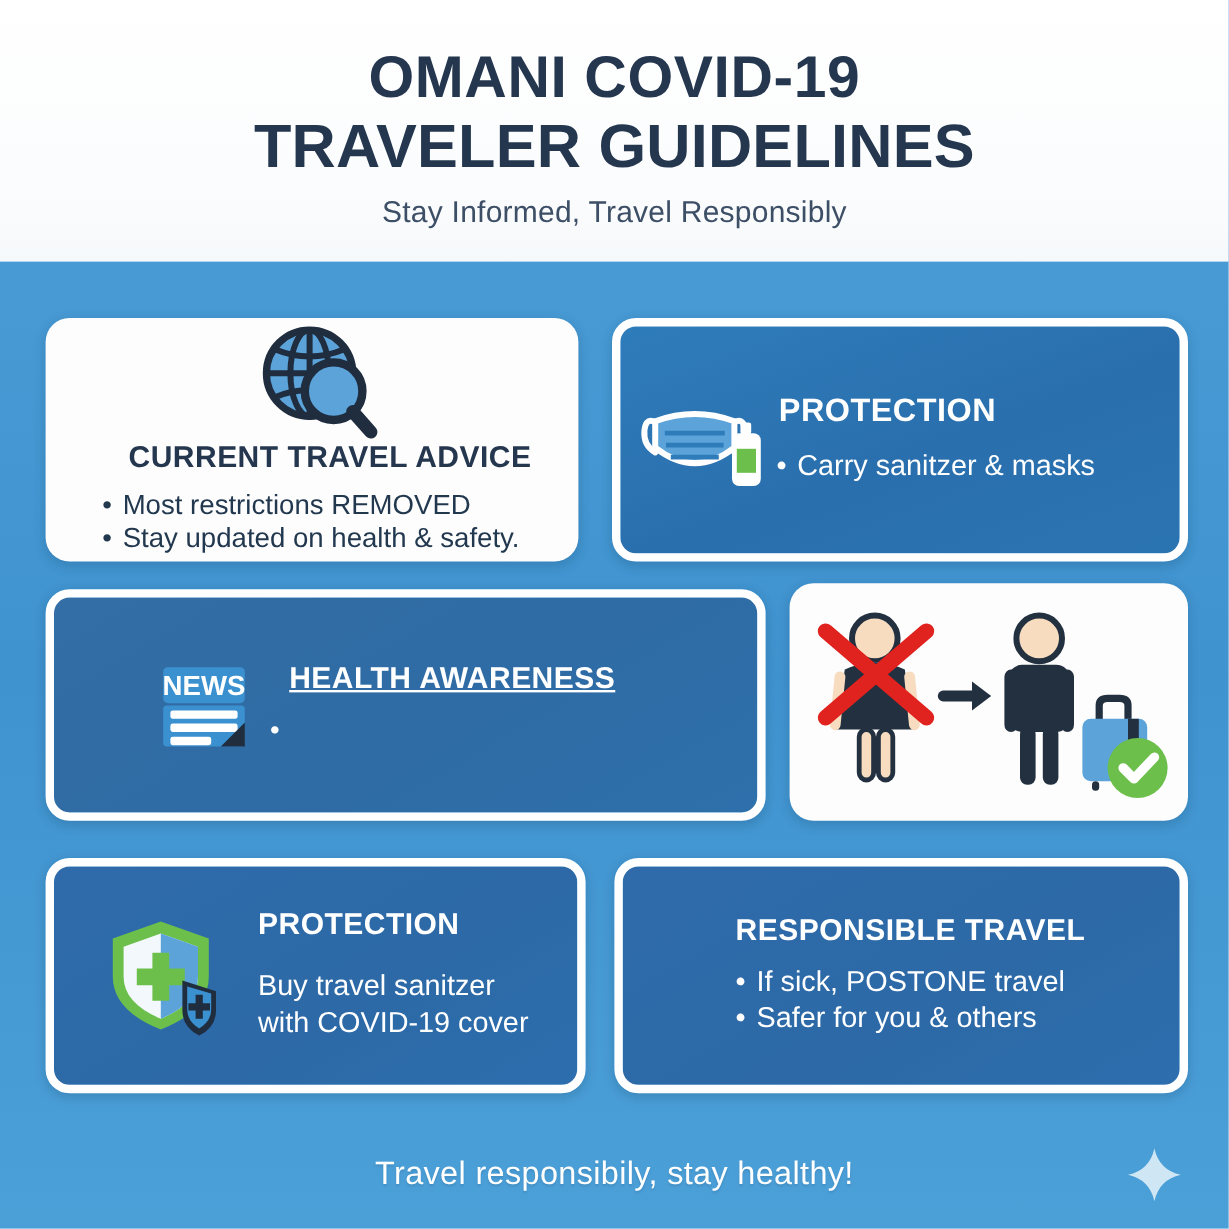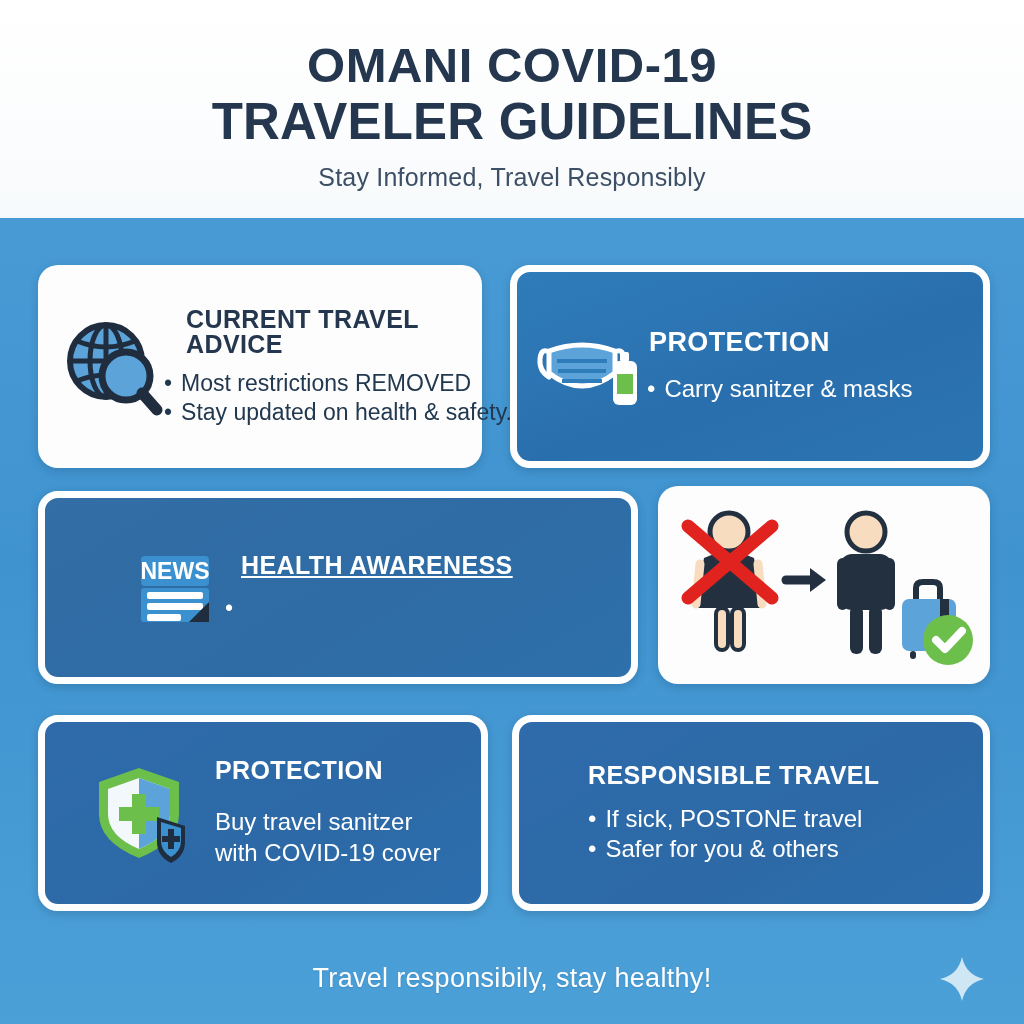--- a/index.html
+++ b/index.html
@@ -65,21 +65,21 @@
   .card.blue.deep {
     background: linear-gradient(150deg, #2f6bab 0%, #2c69a6 60%, #2d6eae 100%);
   }
 
   .card-inner {
     position: absolute; inset: 0;
     display: flex; align-items: center;
   }
   .icon-slot {
     flex: 0 0 auto;
-    display: flex; align-items: center; justify-content: flex-end;
+    display: flex; align-items: center; justify-content: center;
   }
   .text-slot { flex: 1 1 auto; min-width: 0; }
 
   .card-title {
     font-weight: bold;
     letter-spacing: 0.4px;
     line-height: 1;
   }
   .card.white .card-title { color: #24374f; }
   .card.blue .card-title { color: #ffffff; }
@@ -90,21 +90,21 @@
     white-space: nowrap;
     line-height: 1.22;
   }
   .bullets li .dot { margin-right: 9px; }
   .card.white .bullets li { color: #22384f; }
   .card.blue .bullets li { color: #ffffff; }
   .plain-text { color: #ffffff; line-height: 1.26; }
 
   
   #card-advice { left: 38px; top: 47px; width: 444px; height: 203px; }
-  #card-advice .card-inner { padding: 0 0 0 8px; }
+  #card-advice .card-inner { padding: 0 0 0 8px; flex-direction: column; }
   #card-advice .icon-slot { width: 118px; }
   #card-advice .card-title { font-size: 25px; margin-bottom: 12px; margin-left: 22px; }
   #card-advice .bullets li { font-size: 23px; }
 
   #card-essentials { left: 510px; top: 47px; width: 480px; height: 203px; }
   #card-essentials .card-inner { padding: 0 0 0 8px; }
   #card-essentials .icon-slot { width: 122px; }
   #card-essentials .card-title { font-size: 27px; margin-bottom: 18px; margin-left: 2px; }
   #card-essentials .bullets li { font-size: 24px; }
 
@@ -116,21 +116,21 @@
 
   #card-pictogram { left: 658px; top: 268px; width: 332px; height: 198px; background:#fdfdfd; }
 
   #card-protection { left: 38px; top: 497px; width: 450px; height: 196px; }
   #card-protection .card-inner { padding: 0 0 0 36px; }
   #card-protection .icon-slot { width: 112px; }
   #card-protection .card-title { font-size: 25px; margin-bottom: 24px; margin-left: 22px; }
   #card-protection .plain-text { font-size: 24px; margin-left: 22px; }
 
   #card-responsible { left: 512px; top: 497px; width: 478px; height: 196px; }
-  #card-responsible .card-inner { padding: 0 0 0 69px; }
+  #card-responsible .card-inner { padding: 0 0 0 94px; }
   #card-responsible .card-title { font-size: 25px; margin-bottom: 16px; }
   #card-responsible .bullets li { font-size: 24px; }
 
   
   .footer {
     position: absolute; left: 0; bottom: 0;
     width: 1024px; height: 91px;
     display: flex; align-items: center; justify-content: center;
   }
   .footer-text {

